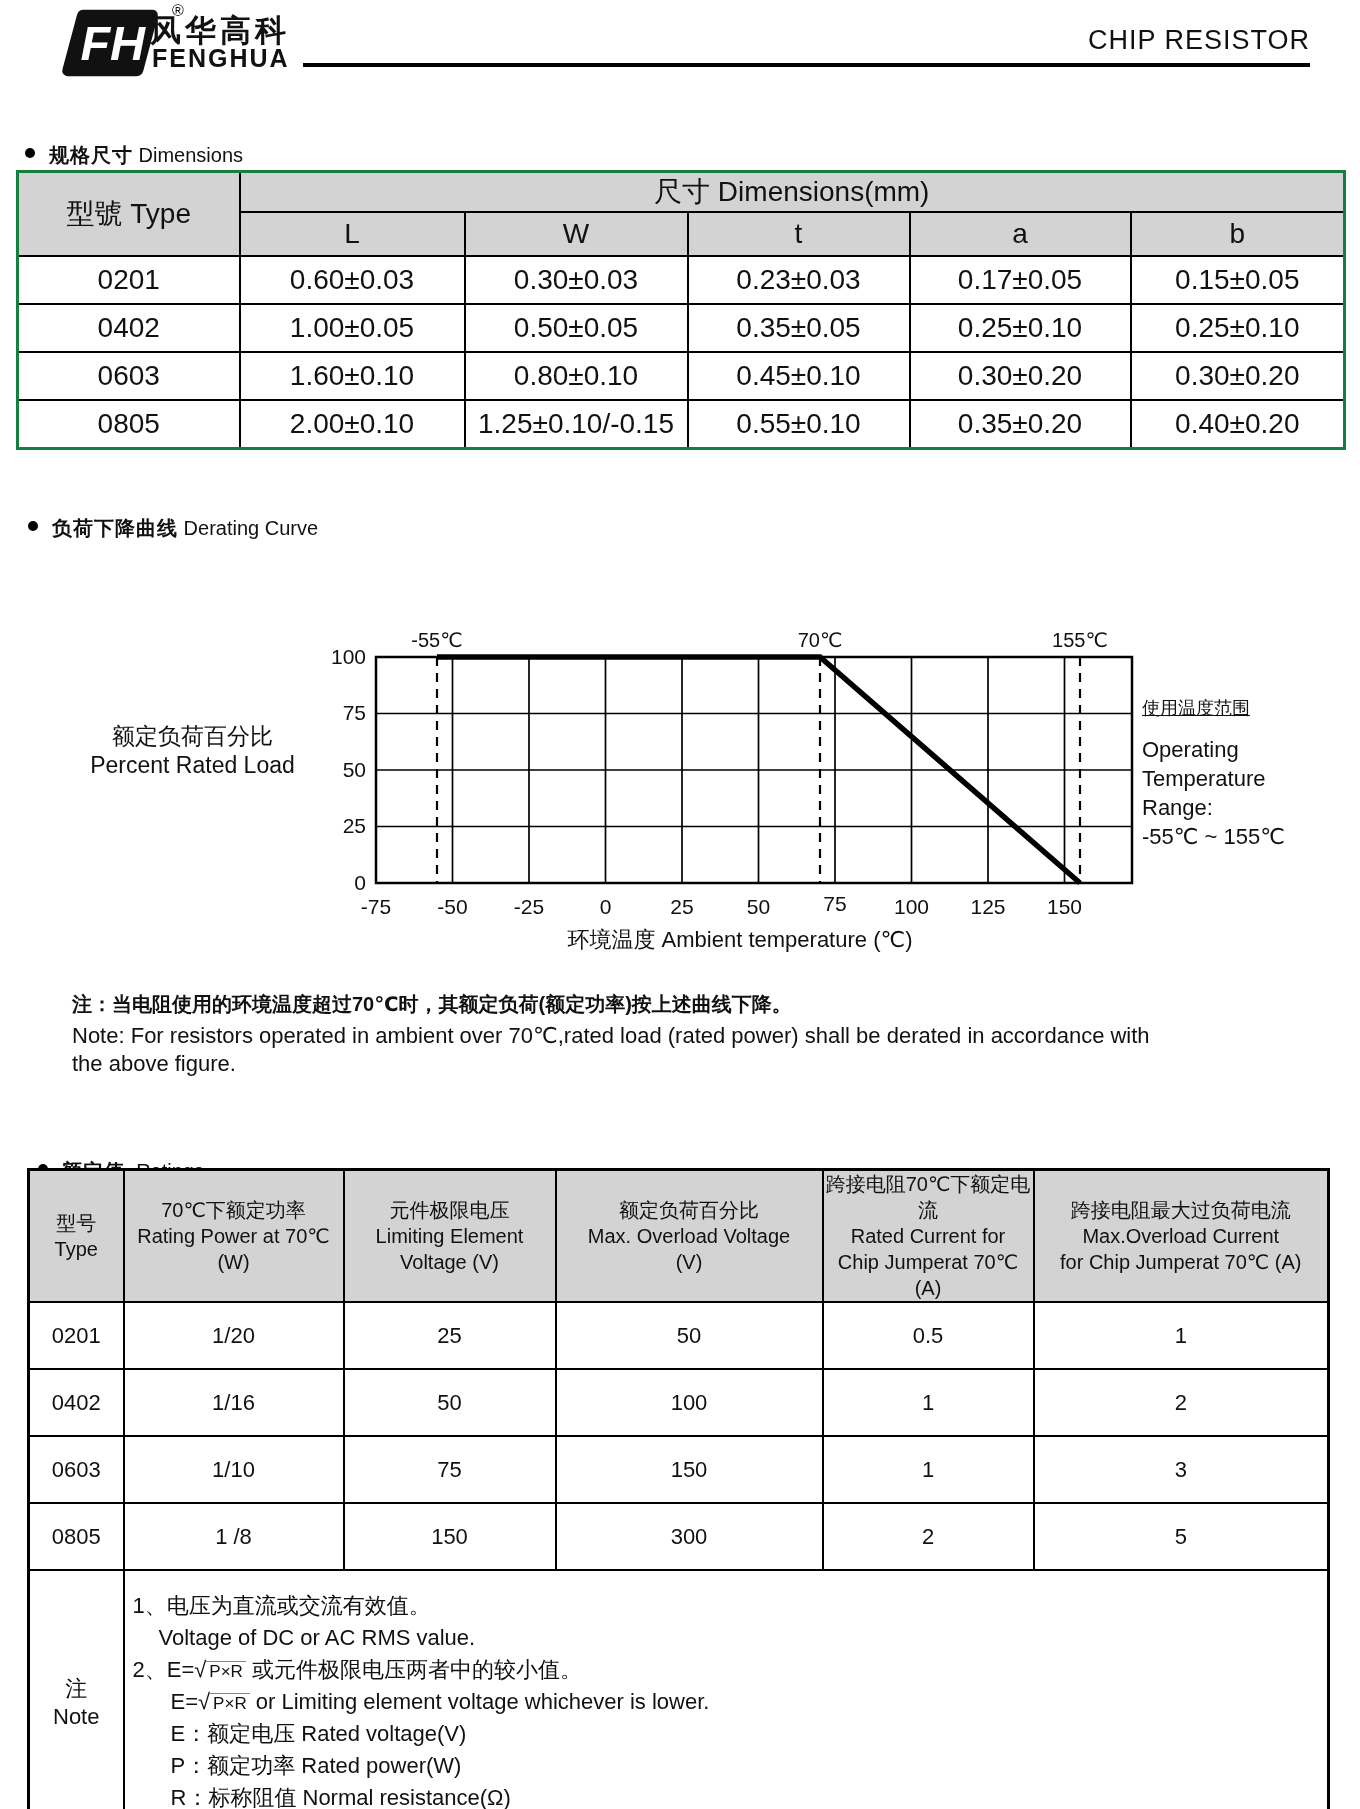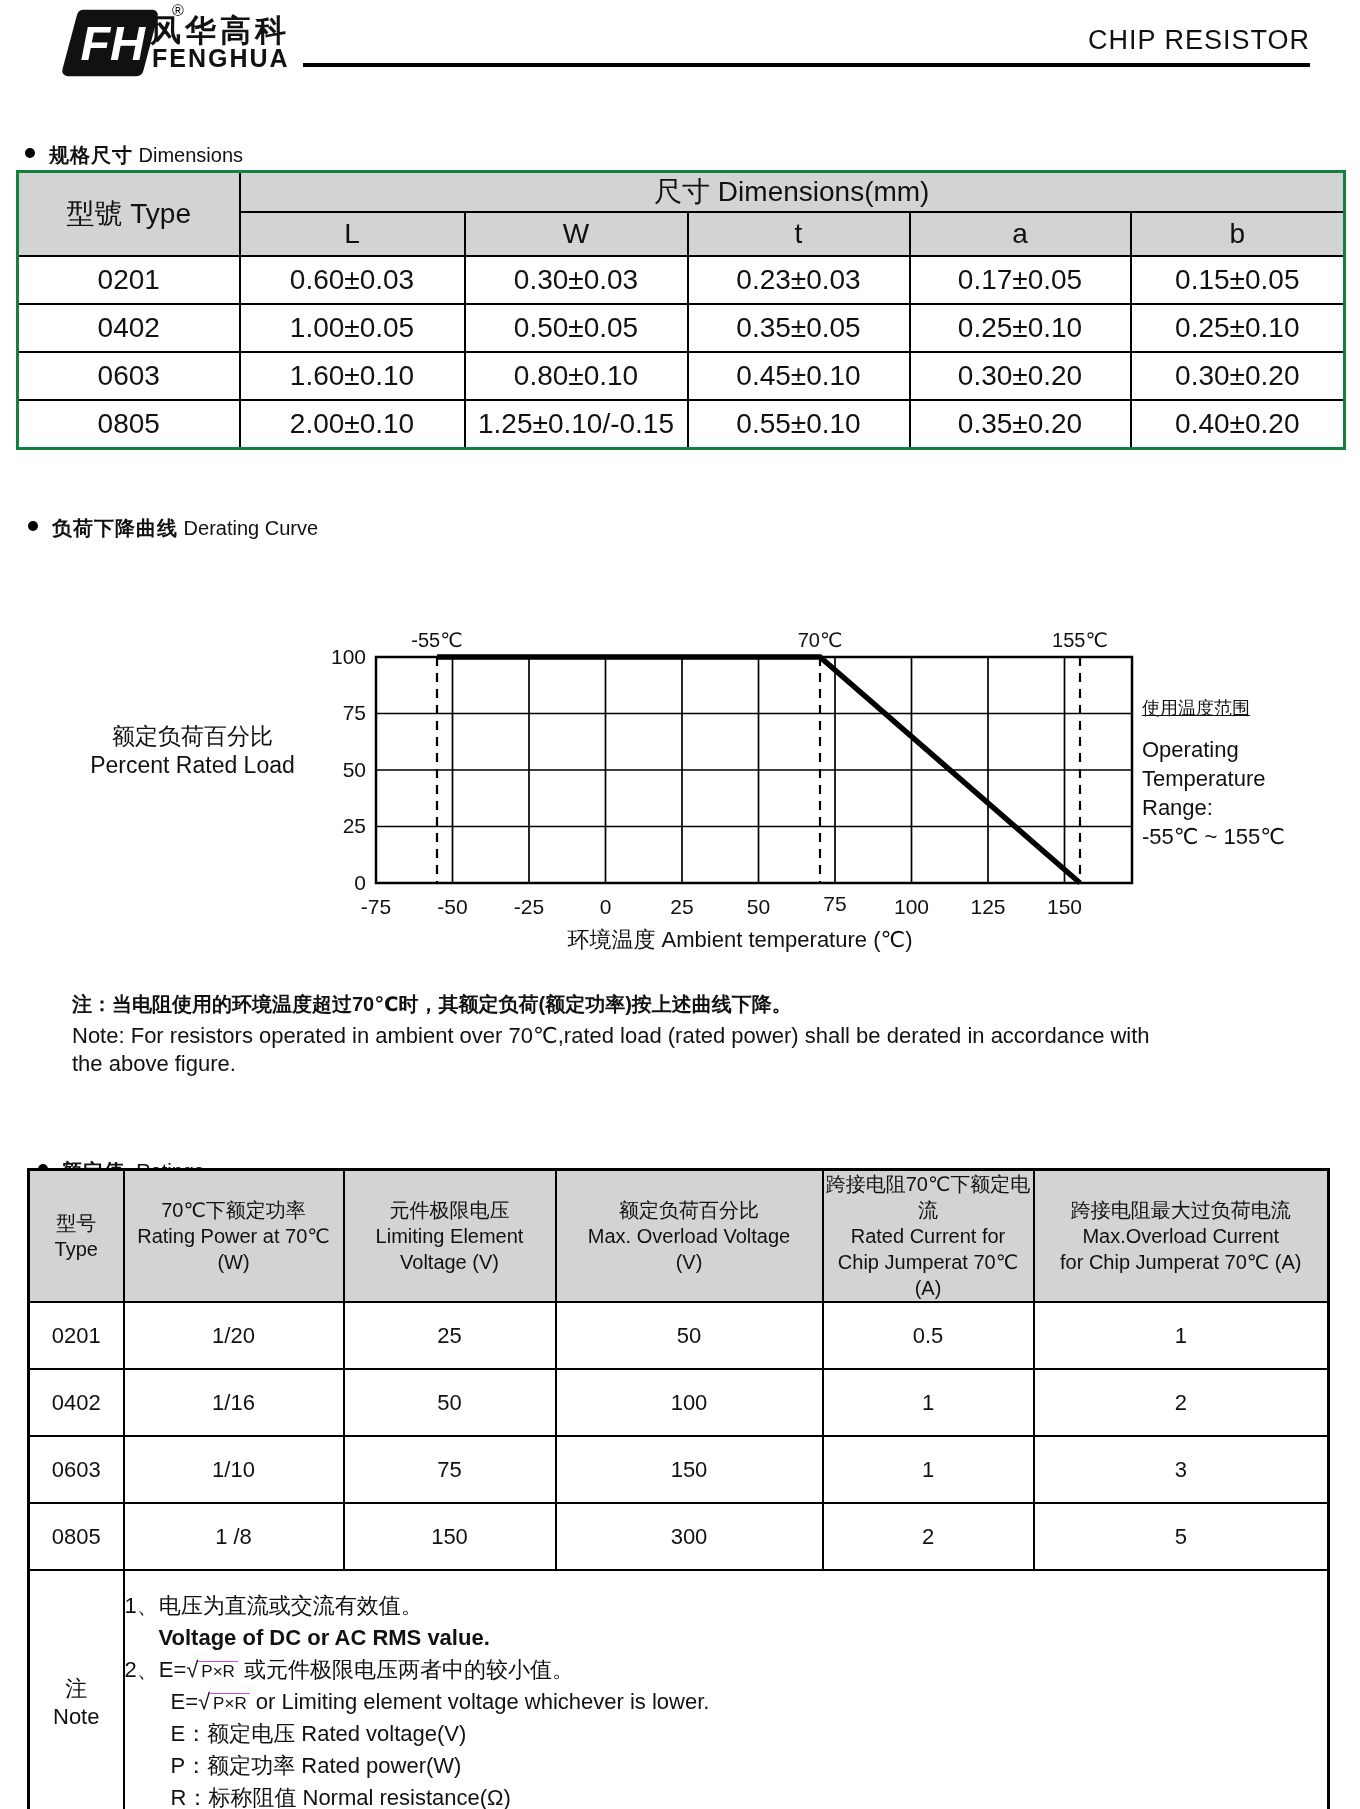--- a/index.html
+++ b/index.html
@@ -22,22 +22,22 @@
 
   
   table{border-collapse:collapse;table-layout:fixed;position:absolute;background:#fff;}
   td{border:2px solid #000;text-align:center;vertical-align:middle;padding:0;overflow:hidden;}
   .gray{background:#d3d3d3;}
   .dim-table{left:16px;top:170px;width:1327px;border:3px solid #15803d;font-size:28px;}
   .rat-table{left:27px;top:1168px;width:1300px;border:3px solid #000;font-size:22px;}
   .rat-table .hcell{font-size:20px;line-height:26px;}
   .notecell{text-align:left;vertical-align:middle;}
   .nl{line-height:32px;white-space:nowrap;}
-  .nl1{}
-  .nl2{margin-left:34px;font-weight:bold;}
+  .nl1{margin-left:8px;}
+  .nl2{margin-left:34px;}
   .nl3{margin-left:46px;}
   .radicand{display:inline-block;border-top:1px solid #d946ef;font-size:17px;padding:0 3px;line-height:19px;}
 
   
   .chart-svg{position:absolute;left:290px;top:630px;}
   .chart-svg text{font-family:"Liberation Sans","DejaVu Sans",sans-serif;fill:#111;}
   .ylabel-block{position:absolute;left:85px;top:722px;width:215px;text-align:center;
                 font-size:23px;line-height:29px;}
   .rnote-block{position:absolute;left:1142px;top:694px;font-size:22px;line-height:29px;}
   .rnote-block .cnline{font-size:18px;margin-bottom:12px;text-decoration:underline;}

